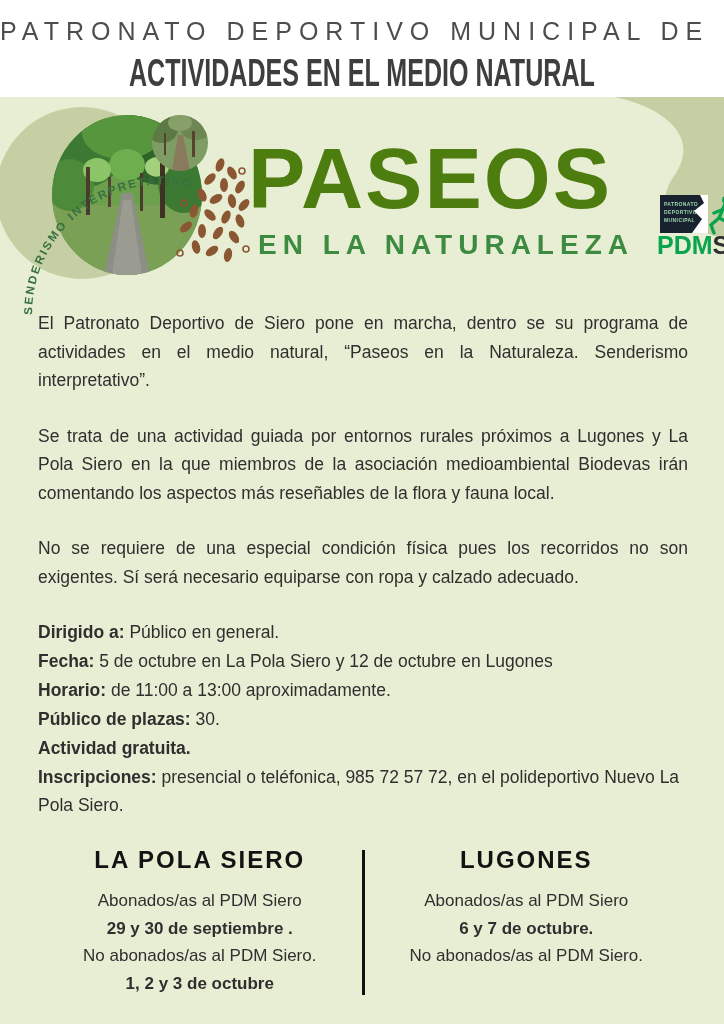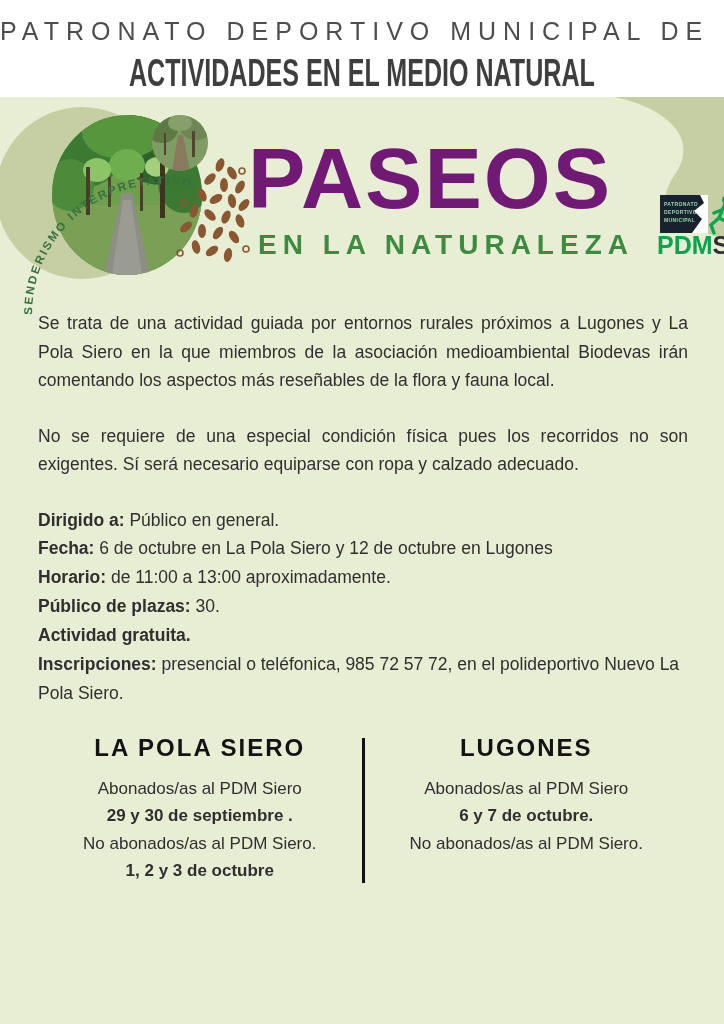--- a/index.html
+++ b/index.html
@@ -37,21 +37,21 @@
   }
   .photo-small{
     position:absolute;left:152px;top:18px;width:56px;height:56px;border-radius:50%;
     overflow:hidden;z-index:4;
   }
   .curved-svg{position:absolute;left:0;top:0;width:240px;height:240px;z-index:3;}
   .seeds-svg{position:absolute;left:172px;top:60px;width:78px;height:108px;z-index:2;}
   .blob-svg{position:absolute;right:0;top:0;width:120px;height:190px;z-index:1;}
   .title-block{position:absolute;left:248px;top:38px;z-index:2;}
   .paseos-title{
-    font-size:86px;font-weight:800;color:#701a75;letter-spacing:2px;line-height:1;
+    font-size:86px;font-weight:800;color:#4d7c0f;letter-spacing:2px;line-height:1;
     white-space:nowrap;
   }
   .paseos-subtitle{
     margin-top:8px;margin-left:10px;
     font-size:28px;font-weight:700;color:#3d8b41;letter-spacing:6px;white-space:nowrap;
   }
   
   .pdm-logo{position:absolute;left:610px;top:98px;width:110px;height:62px;z-index:3;margin-left:44px;}
   .pdm-box{
     position:absolute;left:6px;top:0;width:48px;height:38px;background:#18222e;
@@ -203,26 +203,27 @@
           </g>
         </svg>
         <div class="pdm-text">
           <span class="pdm">PDM</span><span class="siero">Siero</span>
         </div>
       </div>
     </div>
 
     <div class="content">
 
+      <p class="para">El Patronato Deportivo de Siero pone en marcha, dentro se su programa de actividades en el medio natural, “Paseos en la Naturaleza. Senderismo interpretativo”.</p>
       <p class="para">Se trata de una actividad guiada por entornos rurales próximos a Lugones y La Pola Siero en la que miembros de la asociación medioambiental Biodevas irán comentando los aspectos más reseñables de la flora y fauna local.</p>
       <p class="para">No se requiere de una especial condición física pues los recorridos no son exigentes. Sí será necesario equiparse con ropa y calzado adecuado.</p>
 
       <div class="details">
         <div class="detail-row"><b>Dirigido a:</b><span> Público en general.</span></div>
-        <div class="detail-row"><b>Fecha:</b><span> 6 de octubre en La Pola Siero y 12 de octubre en Lugones</span></div>
+        <div class="detail-row"><b>Fecha:</b><span> 5 de octubre en La Pola Siero y 12 de octubre en Lugones</span></div>
         <div class="detail-row"><b>Horario:</b><span> de 11:00 a 13:00 aproximadamente.</span></div>
         <div class="detail-row"><b>Público de plazas:</b><span> 30.</span></div>
         <div class="detail-row"><b>Actividad gratuita.</b><span></span></div>
         <div class="detail-row"><b>Inscripciones:</b><span> presencial o teléfonica, 985 72 57 72, en el polideportivo Nuevo La Pola Siero.</span></div>
       </div>
 
       <div class="columns">
         <div class="col">
           <div class="col-title">LA POLA SIERO</div>
           <div class="col-lines">

